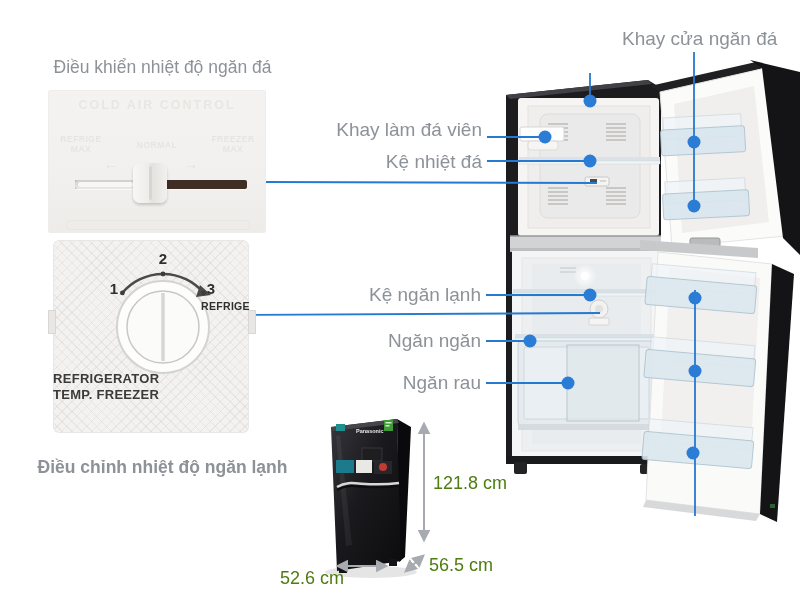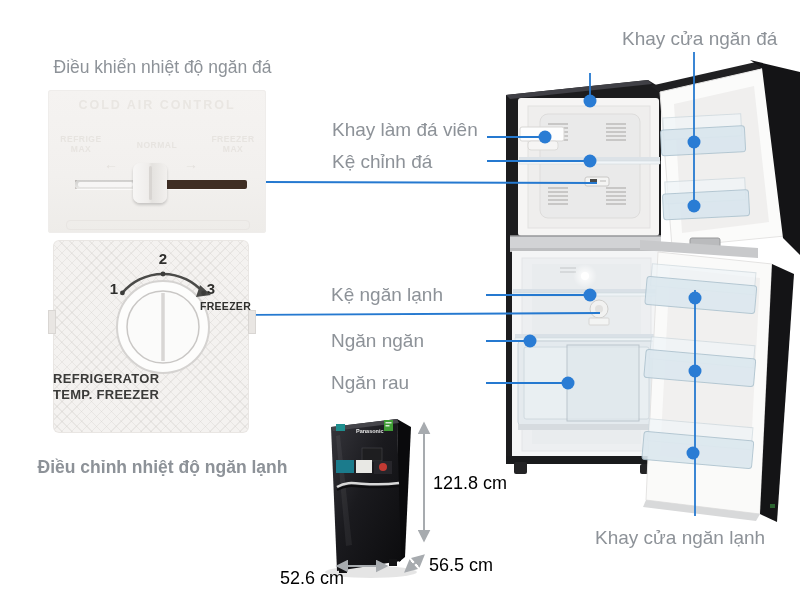--- a/index.html
+++ b/index.html
@@ -1,23 +1,23 @@
 <!DOCTYPE html>
 <html><head>
 <meta charset="utf-8">
 <style>
   html,body{margin:0;padding:0;background:#fff;}
   #canvas{position:relative;width:800px;height:600px;background:#fff;overflow:hidden;
           font-family:"Liberation Sans",sans-serif;}
   #art{position:absolute;left:0;top:0;z-index:1;}
   .lbl{position:absolute;z-index:5;color:#8d9298;font-size:19px;line-height:1.15;white-space:nowrap;}
   .lbl.center{text-align:left;}
-  .lbl.right{}
+  .lbl.right{text-align:right;}
   .heading{position:absolute;z-index:5;color:#8d9298;font-size:17.5px;text-align:center;white-space:nowrap;}
-  .dim{position:absolute;z-index:5;color:#000000;font-size:18px;white-space:nowrap;}
+  .dim{position:absolute;z-index:5;color:#4d7c0f;font-size:18px;white-space:nowrap;}
 
   
   .slider-panel{position:absolute;left:48px;top:90px;width:218px;height:143px;z-index:3;
     background:linear-gradient(180deg,#f5f3f1 0%,#f2f0ee 60%,#eeece9 100%);
     border-radius:3px;box-shadow:inset 0 0 0 1px #efedeb;}
   .sp-title{position:absolute;left:0;top:8px;width:100%;text-align:center;
     font-size:12.5px;font-weight:bold;letter-spacing:2px;color:#e9e6e2;}
   .sp-side{position:absolute;top:44px;width:62px;text-align:center;font-size:8.5px;
     font-weight:bold;line-height:1.2;color:#e7e4e0;letter-spacing:.5px;white-space:pre-line;}
   .sp-mid{position:absolute;top:50px;left:78px;width:62px;text-align:center;font-size:8.5px;
@@ -259,32 +259,31 @@
       <line x1="110" y1="53" x2="110" y2="121" stroke="#d8d6d4" stroke-width="3.5"></line>
       <path d="M69.4,52.9 A53,53 0 0 1 150.6,52.9" fill="none" stroke="#4a4a48" stroke-width="2.6"></path>
       <path d="M147,45 L158,55 L143,57 Z" fill="#4a4a48"></path>
       <circle cx="69.4" cy="52.9" r="2.4" fill="#3c3c3a"></circle>
       <circle cx="110" cy="34" r="2.4" fill="#3c3c3a"></circle>
       <circle cx="150.6" cy="52.9" r="2.4" fill="#3c3c3a"></circle>
     </svg>
     <div class="dial-num" style="left:51px;top:40px;">1</div>
     <div class="dial-num" style="left:100px;top:10px;">2</div>
     <div class="dial-num" style="left:148px;top:40px;">3</div>
-    <div class="dial-colder">FREEZER</div>
+    <div class="dial-colder">REFRIGE</div>
     <div class="dial-cap" style="top:131px;">REFRIGERATOR</div>
     <div class="dial-cap" style="top:147px;">TEMP. FREEZER</div>
   </div>
 
   <div class="heading" style="left:20px;top:457px;width:285px;font-weight:bold;">Điều chỉnh nhiệt độ ngăn lạnh</div>
 
   <div class="lbl center" style="left:622px;top:28px;width:150px;">Khay cửa ngăn đá</div>
   <div class="lbl right" style="left:332px;top:119px;width:150px;">Khay làm đá viên</div>
-  <div class="lbl right" style="left:332px;top:151px;width:150px;">Kệ chỉnh đá</div>
+  <div class="lbl right" style="left:332px;top:151px;width:150px;">Kệ nhiệt đá</div>
   <div class="lbl right" style="left:331px;top:284px;width:150px;">Kệ ngăn lạnh</div>
   <div class="lbl right" style="left:331px;top:330px;width:150px;">Ngăn ngăn</div>
   <div class="lbl right" style="left:331px;top:372px;width:150px;">Ngăn rau</div>
-  <div class="lbl center" style="left:595px;top:527px;width:170px;">Khay cửa ngăn lạnh</div>
 
   <div class="dim" style="left:433px;top:473px;">121.8 cm</div>
   <div class="dim" style="left:280px;top:568px;">52.6 cm</div>
   <div class="dim" style="left:429px;top:555px;text-align:center;">56.5 cm</div>
 
 </div>
 
 </body></html>

